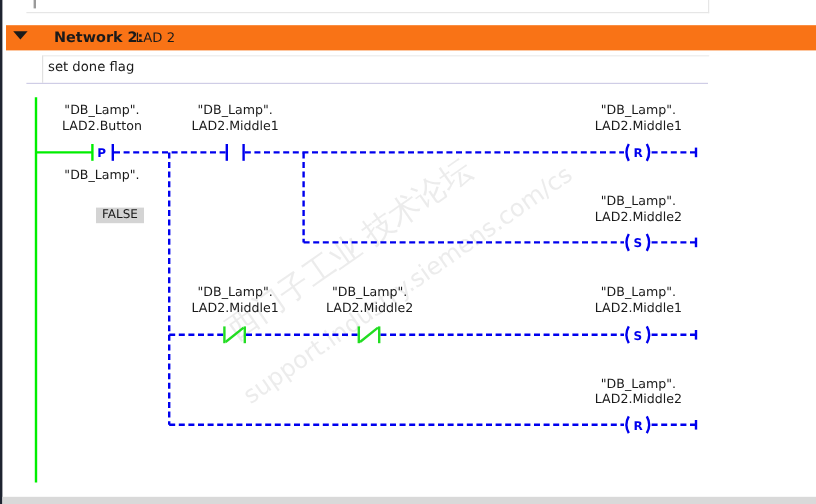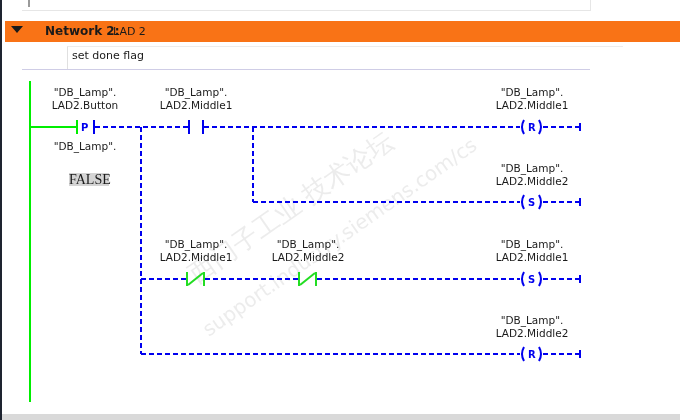--- a/index.html
+++ b/index.html
@@ -8,27 +8,27 @@
   .left-strip { position:absolute; left:0; top:0; width:2px; height:420px; background:#1e2430; }
   .prev-box { position:absolute; left:22px; top:0; width:568px; height:10px; border-bottom:1px solid #e6e6e6;
               border-right:1px solid #e6e6e6; background:#fff; }
   .prev-cursor { position:absolute; left:28px; top:0; width:2px; height:7px; background:#9a9a9a; }
   .net-header { position:absolute; left:5px; top:21px; width:678px; height:21px; background:#f97316; }
   .net-toggle { position:absolute; left:6px; top:5px; width:0; height:0; border-left:6px solid transparent;
                 border-right:6px solid transparent; border-top:7px solid #1a1a1a; cursor:pointer; }
   .net-title { position:absolute; left:40px; top:3px; font-size:12px; font-weight:bold; color:#1a1a1a; }
   .net-name { position:absolute; left:108px; top:4px; font-size:11px; color:#1a1a1a;text-align:right; }
   .comment-box { position:absolute; left:35px; top:46px; width:555px; height:22px; border-left:1px solid #e0e0e0;
-                 border-top:1px solid #ececec;margin-left:32px; }
+                 border-top:1px solid #ececec; }
   .comment-text { position:absolute; left:4px; top:2px; font-size:11px; color:#1a1a1a; }
   .net-sep { position:absolute; left:22px; top:69px; width:568px; height:1px; background:#cfcde6; }
   .bottom-bar { position:absolute; left:2px; top:414px; width:678px; height:6px; background:#d9d9d9; }
   .lbl { position:absolute; font-size:10.5px; line-height:13px; color:#1a1a1a; text-align:center; width:110px; white-space:nowrap; }
-  .false-badge { position:absolute; left:69px; top:173px; width:40px; height:13px; background:#d4d4d4;
-                 font-size:14px; line-height:13px; text-align:center; color:#1a1a1a;font-family:Liberation Serif, serif; }
+  .false-badge { position:absolute; left:80px; top:173px; width:40px; height:13px; background:#d4d4d4;
+                 font-size:10px; line-height:13px; text-align:center; color:#1a1a1a; }
   svg.lad { position:absolute; left:0; top:0; }
   .wm { position:absolute; font-size:26px; color:rgba(200,200,200,0.35); transform:rotate(-35deg);
         white-space:nowrap; pointer-events:none; font-family:"DejaVu Sans", sans-serif; }
 </style>
 </head>
 <body>
 
 <div class="left-strip"></div>
 
 <div class="prev-box"></div>

